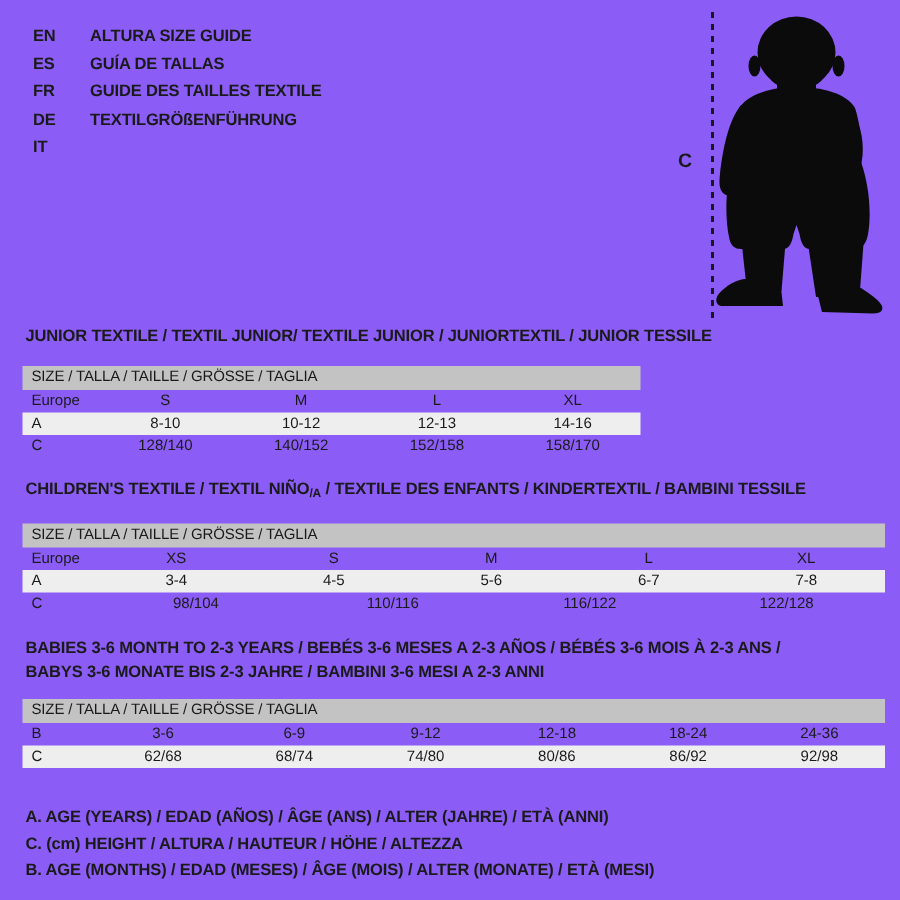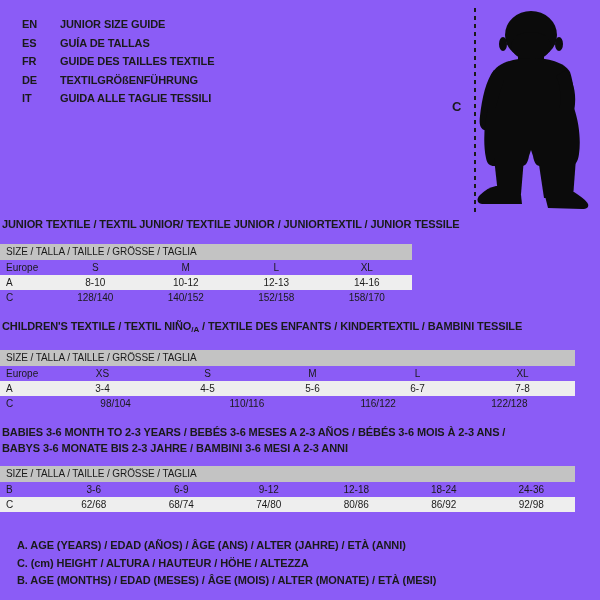--- a/index.html
+++ b/index.html
@@ -23,21 +23,21 @@
   .lang-row{display:flex;line-height:18.6px;font-size:11px;font-weight:bold;letter-spacing:-0.1px;}
   .lang-code{width:38px;flex:0 0 38px;}
   
   .dash-line{
     position:absolute;left:474px;top:8px;width:2px;height:206px;
     background:repeating-linear-gradient(to bottom,var(--c-text) 0 4px,transparent 4px 8px);
   }
   .figure-label{position:absolute;left:452px;top:99px;font-size:13px;font-weight:bold;}
   .silhouette{position:absolute;left:476px;top:8px;}
   
-  .section{position:absolute;left:0;}
+  .section{position:absolute;left:15px;}
   .s1{top:217px;}
   .s2{top:319px;}
   .s3{top:425px;}
   .tbl-title{font-size:11px;font-weight:bold;line-height:14px;letter-spacing:-0.1px;margin-bottom:13px;padding-left:2px;white-space:nowrap;}
   .tbl-title .subscript{font-size:8px;vertical-align:-2px;}
   .s3 .tbl-title{line-height:15.5px;margin-bottom:10px;white-space:normal;}
   .tbl{font-size:10px;}
   .w1{width:412px;}
   .w2{width:575px;}
   .tbl-bar{
@@ -54,37 +54,36 @@
   .footnote{font-size:11px;font-weight:bold;line-height:17.5px;letter-spacing:-0.1px;}
 </style>
 </head>
 <body>
 
 <div class="page">
 
   <div class="lang-block">
     <div class="lang-row">
       <span class="lang-code">EN</span>
-      <span class="lang-title">JUNIOR SIZE GUIDE</span>
+      <span class="lang-title">ALTURA SIZE GUIDE</span>
     </div>
     <div class="lang-row">
       <span class="lang-code">ES</span>
       <span class="lang-title">GUÍA DE TALLAS</span>
     </div>
     <div class="lang-row">
       <span class="lang-code">FR</span>
       <span class="lang-title">GUIDE DES TAILLES TEXTILE</span>
     </div>
     <div class="lang-row">
       <span class="lang-code">DE</span>
       <span class="lang-title">TEXTILGRÖßENFÜHRUNG</span>
     </div>
     <div class="lang-row">
       <span class="lang-code">IT</span>
-      <span class="lang-title">GUIDA ALLE TAGLIE TESSILI</span>
     </div>
   </div>
 
   <div class="dash-line"></div>
   <div class="figure-label">C</div>
   <svg class="silhouette" width="120" height="204" viewBox="0 0 120 204" fill="#0b0b0b" xmlns="http://www.w3.org/2000/svg">
     <ellipse cx="55" cy="27" rx="26" ry="24"></ellipse>
     <ellipse cx="27" cy="36" rx="4" ry="7"></ellipse>
     <ellipse cx="83" cy="36" rx="4" ry="7"></ellipse>
     <ellipse cx="55" cy="38" rx="20" ry="14"></ellipse>

